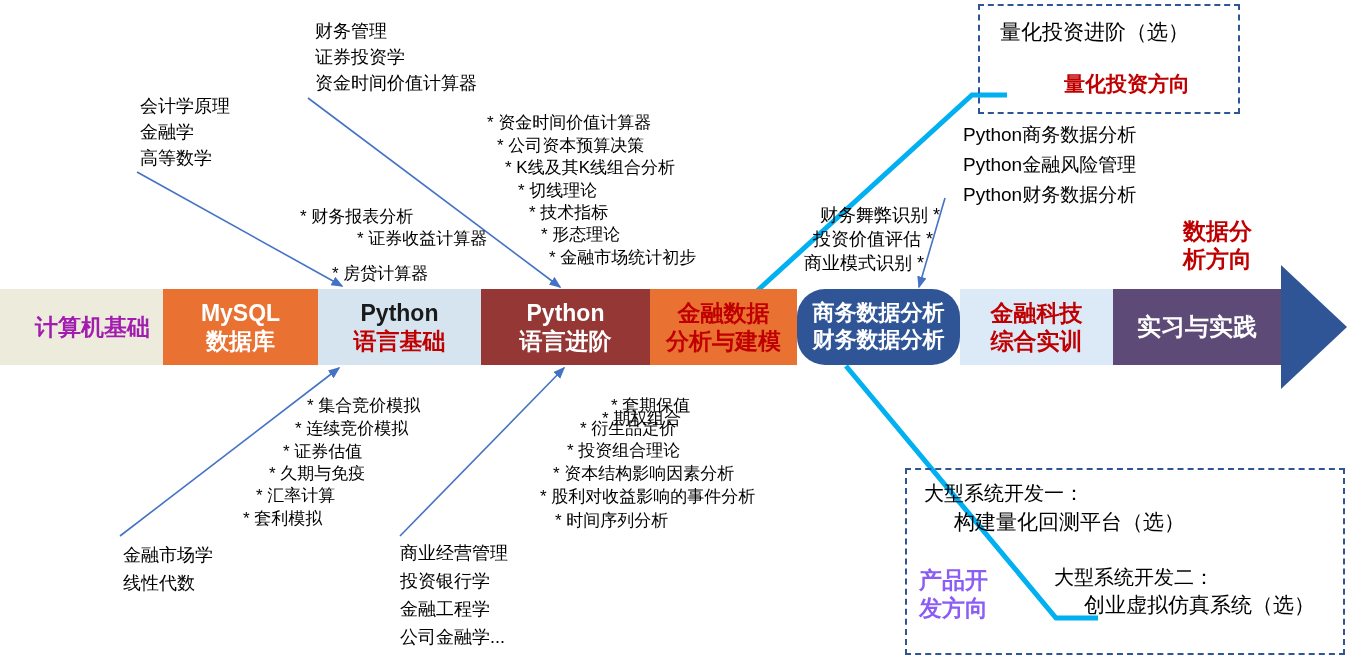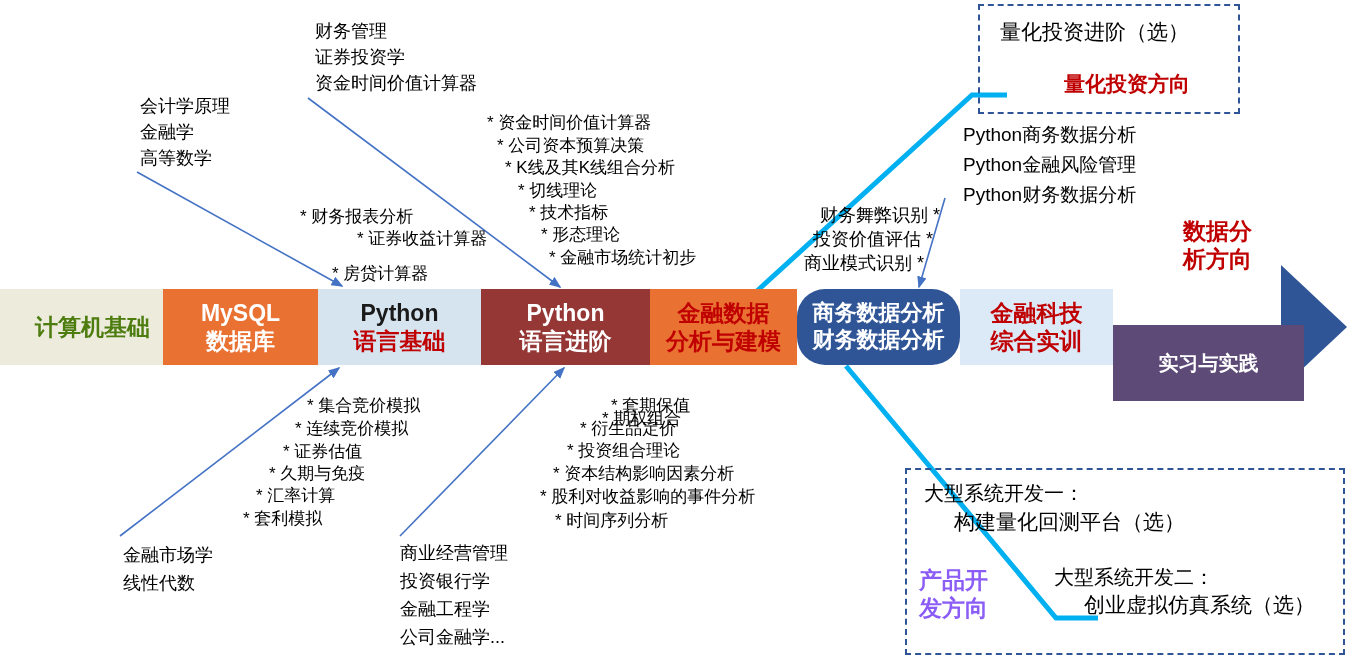--- a/index.html
+++ b/index.html
@@ -6,29 +6,29 @@
   html,body { background:#ffffff; }
   body { font-family:"Liberation Sans","DejaVu Sans",sans-serif; color:#000; }
   .canvas { position:relative; width:1347px; height:660px; background:#fff; overflow:hidden; }
 
   svg.overlay { position:absolute; left:0; top:0; z-index:1; }
 
   
   .block { position:absolute; top:289px; height:76px; z-index:2;
            display:flex; flex-direction:column; align-items:center; justify-content:center;
            font-weight:bold; font-size:23px; line-height:1.22; text-align:center; }
-  .b0 { left:0;      width:163px; background:#ECEBDC; color:#4d7c0f;padding-left:22px; }
+  .b0 { left:0;      width:163px; background:#ECEBDC; color:#a21caf;padding-left:22px; }
   .b1 { left:163px;  width:155px; background:#E97132; color:#FFFFFF; }
   .b2 { left:318px;  width:163px; background:#D6E4F0; color:#C00000; }
   .b2 .ink { color:#1A1A1A; }
   .b3 { left:481px;  width:169px; background:#943735; color:#FFFFFF; }
   .b4 { left:650px;  width:147px; background:#E97132; color:#C00000; }
   .b5 { left:797px;  width:163px; background:#2F5597; color:#FFFFFF; font-size:22px;border-radius:28px; }
   .b6 { left:960px;  width:153px; background:#DCEAF7; color:#C00000; }
-  .b7 { left:1113px; width:191px; background:#5E4A77; color:#FFFFFF; font-size:20px;margin-top:36px; }
+  .b7 { left:1113px; width:168px; background:#5E4A77; color:#FFFFFF; font-size:24px; }
   .arrow-head { position:absolute; left:1281px; top:265px; width:0; height:0; z-index:1;
                 border-top:62px solid transparent; border-bottom:62px solid transparent;
                 border-left:66px solid #2F5597; }
 
   
   .grp  { position:absolute; z-index:2; font-size:18px; line-height:1.45; white-space:nowrap; }
   .grp.loose { line-height:1.55; }
   .item { position:absolute; z-index:2; font-size:17px; white-space:nowrap; }
   .skill{ position:absolute; z-index:2; font-size:18px; white-space:nowrap; }
   .quant-label { position:absolute; left:820px; top:64px; z-index:2; font-size:23px; white-space:nowrap; }

